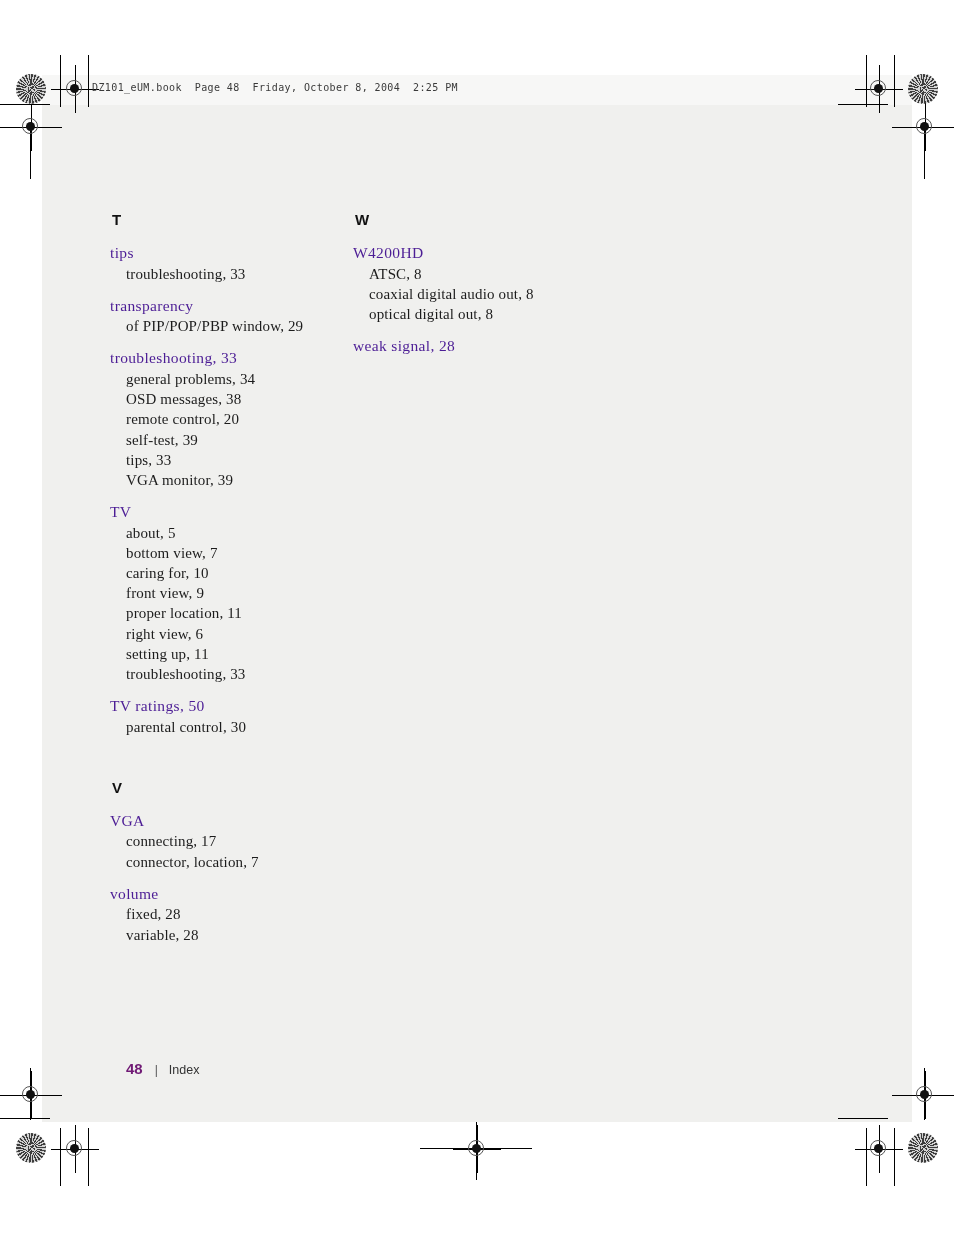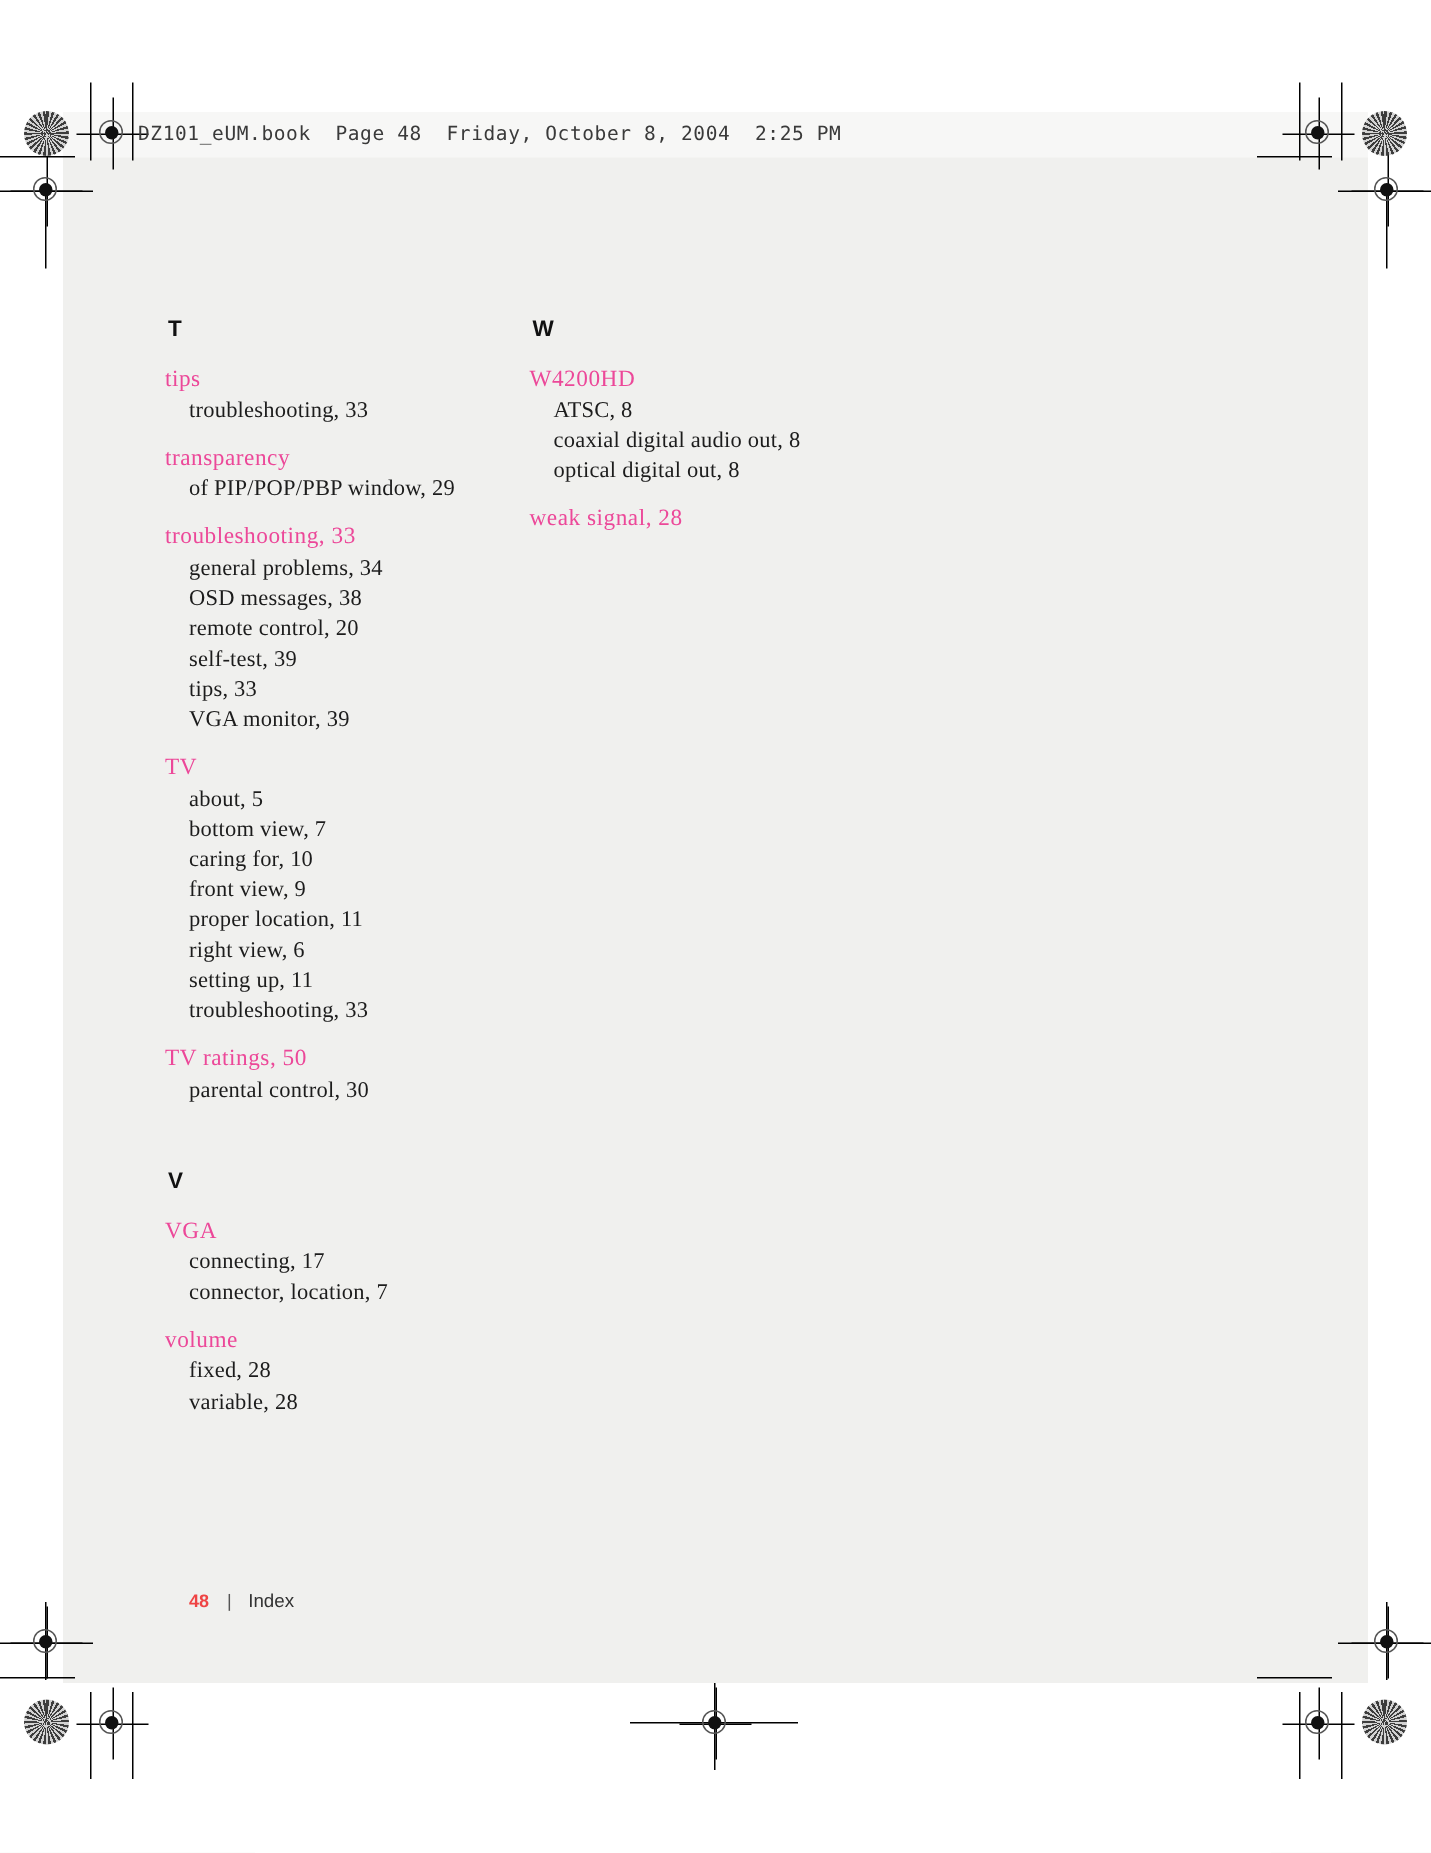--- a/index.html
+++ b/index.html
@@ -32,21 +32,21 @@
     height: 30px;
     background: #f7f7f6;
   }
 
   
   #print-header {
     position: absolute;
     left: 92px;
     top: 82px;
     font-family: "DejaVu Sans Mono", monospace;
-    font-size: 13px;
+    font-size: 10px;
     color: #3a3a3a;
     letter-spacing: 0.4px;
     white-space: pre;
   }
 
   
   .crop-line {
     position: absolute;
     background: #000;
   }
@@ -119,21 +119,21 @@
   .section-block + .section-block {
     margin-top: 43px;
   }
 
   .entry-group { margin-bottom: 12px; }
   .entry-group:last-child { margin-bottom: 0; }
 
   .entry-main {
     font-family: "Liberation Serif", serif;
     font-size: 15.5px;
-    color: #ec4899;
+    color: #4c1d95;
     line-height: 20.5px;
     letter-spacing: 0.35px;
     white-space: nowrap;
   }
   .entry-sub {
     font-family: "Liberation Serif", serif;
     font-size: 15px;
     color: #1c1c1c;
     line-height: 20.2px;
     padding-left: 16px;
@@ -144,23 +144,23 @@
   
   #page-footer {
     position: absolute;
     left: 126px;
     top: 1060px;
     display: flex;
     align-items: baseline;
     font-family: "Liberation Sans", sans-serif;
   }
   #footer-pagenum {
-    font-size: 12px;
+    font-size: 15px;
     font-weight: bold;
-    color: #ef4444;
+    color: #701a75;
   }
   #footer-sep {
     font-size: 12px;
     color: #555;
     margin: 0 11px 0 12px;
   }
   #footer-label {
     font-size: 12.5px;
     color: #333;
   }

